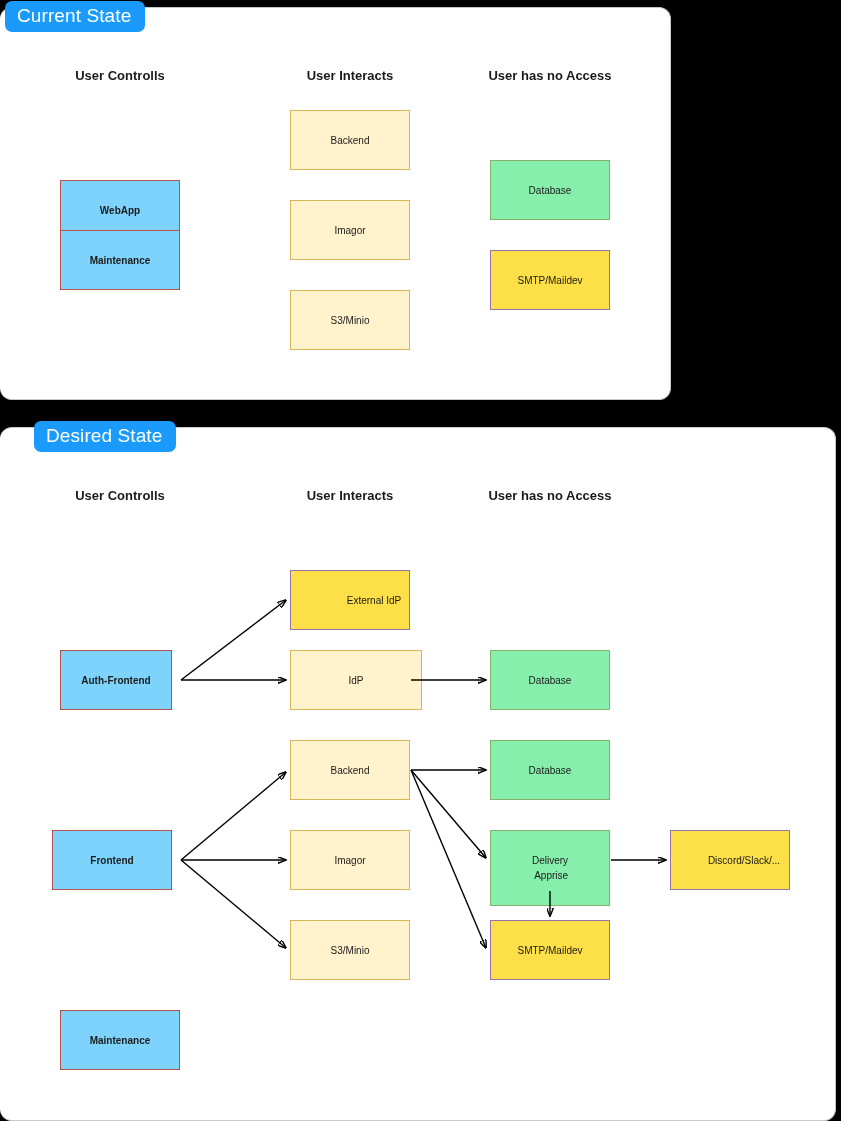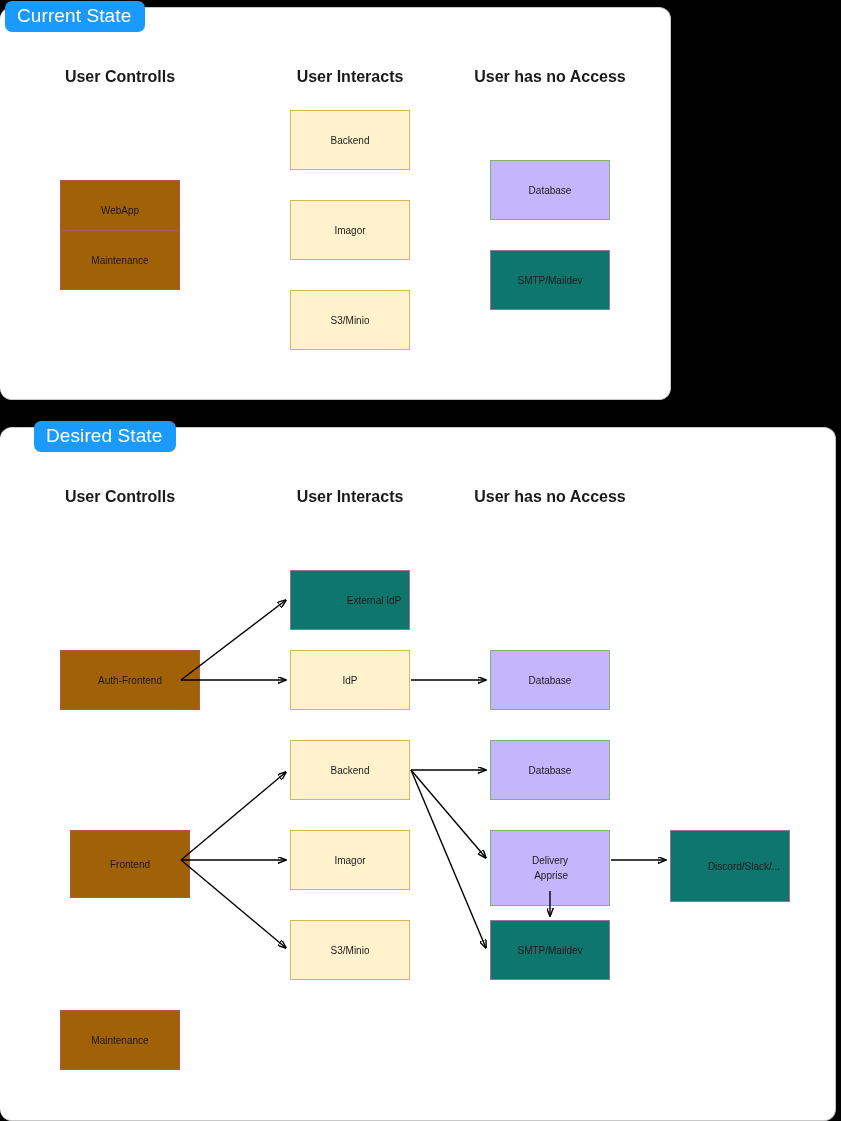--- a/index.html
+++ b/index.html
@@ -52,21 +52,21 @@
     white-space: nowrap;
     letter-spacing: 0.1px;
     z-index: 20;
   }
   #tab-current { left: 5px; top: 1px; }
   #tab-desired { left: 5px; top: 421px; margin-left: 29px; }
 
   
   .col-header {
     position: absolute;
-    font-size: 16px;
+    font-size: 13px;
     font-weight: bold;
     color: #1a1a1a;
     text-align: center;
     white-space: nowrap;
     transform: translateX(-50%);
   }
 
   
   .node {
     position: absolute;
@@ -76,24 +76,24 @@
     display: flex;
     align-items: center;
     justify-content: center;
     text-align: right;
     font-size: 10px;
     line-height: 15px;
     color: #1a1a1a;
     white-space: pre-line;
     z-index: 5;
   }
-  .node.red    { background: #a16207; border-color: #b85450; }
+  .node.red    { background: #7dd3fc; border-color: #b85450; font-weight: bold; }
   .node.yellow { background: #fff2cc; border-color: #d6b656; }
-  .node.green  { background: #c4b5fd; border-color: #82b366; }
-  .node.purple { background: #0f766e; border-color: #9673a6; }
+  .node.green  { background: #86efac; border-color: #82b366; }
+  .node.purple { background: #fde047; border-color: #9673a6; }
 
   
   .edges {
     position: absolute;
     left: 0;
     top: 0;
     width: 841px;
     height: 1121px;
     pointer-events: none;
     z-index: 8;
@@ -118,36 +118,36 @@
 <div class="node green" style="left:490px; top:160px; width:120px; height:60px;">Database</div>
 <div class="node purple" style="left:490px; top:250px; width:120px; height:60px;">SMTP/Maildev</div>
 
 <div class="panel" id="panel-desired"></div>
 <div class="tab" id="tab-desired">Desired State</div>
 
 <div class="col-header" style="left:120px; top:488px;">User Controlls</div>
 <div class="col-header" style="left:350px; top:488px;">User Interacts</div>
 <div class="col-header" style="left:550px; top:488px;">User has no Access</div>
 
-<div class="node red" style="left:60px;  top:650px; width:140px; height:60px;">Auth-Frontend</div>
-<div class="node red" style="left:70px;  top:830px; width:120px; height:68px;">Frontend</div>
+<div class="node red" style="left:60px;  top:650px; width:112px; height:60px;">Auth-Frontend</div>
+<div class="node red" style="left:52px;  top:830px; width:120px; height:60px;">Frontend</div>
 <div class="node red" style="left:60px;  top:1010px; width:120px; height:60px;">Maintenance</div>
 
 <div class="node purple" style="left:290px; top:570px; width:120px; height:60px;padding-left:48px;">External IdP</div>
-<div class="node yellow" style="left:290px; top:650px; width:120px; height:60px;">IdP</div>
+<div class="node yellow" style="left:290px; top:650px; width:132px; height:60px;">IdP</div>
 <div class="node yellow" style="left:290px; top:740px; width:120px; height:60px;">Backend</div>
 <div class="node yellow" style="left:290px; top:830px; width:120px; height:60px;">Imagor</div>
 <div class="node yellow" style="left:290px; top:920px; width:120px; height:60px;">S3/Minio</div>
 
 <div class="node green" style="left:490px; top:650px; width:120px; height:60px;">Database</div>
 <div class="node green" style="left:490px; top:740px; width:120px; height:60px;">Database</div>
 <div class="node green" style="left:490px; top:830px; width:120px; height:76px;">Delivery
 Apprise</div>
 <div class="node purple" style="left:490px; top:920px; width:120px; height:60px;">SMTP/Maildev</div>
-<div class="node purple" style="left:670px; top:830px; width:120px; height:72px;padding-left:28px;">Discord/Slack/...</div>
+<div class="node purple" style="left:670px; top:830px; width:120px; height:60px;padding-left:28px;">Discord/Slack/...</div>
 
 <svg class="edges" viewBox="0 0 841 1121" width="841" height="1121">
   <defs>
     <marker id="arrowhead" markerWidth="9" markerHeight="7" refX="8.4" refY="3.5" orient="auto" markerUnits="userSpaceOnUse">
       <path d="M0,0 L9,3.5 L0,7 z" fill="#000000" stroke="none"></path>
     </marker>
   </defs>
 
   <line x1="181" y1="680" x2="286" y2="600" marker-end="url(#arrowhead)"></line>
 

